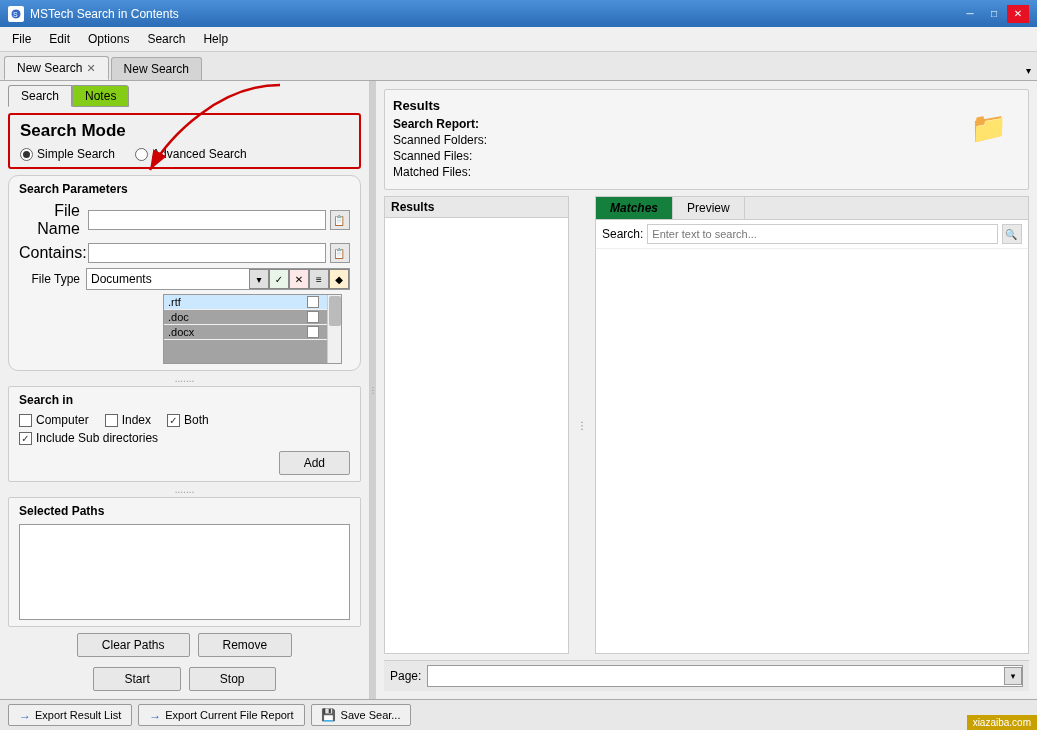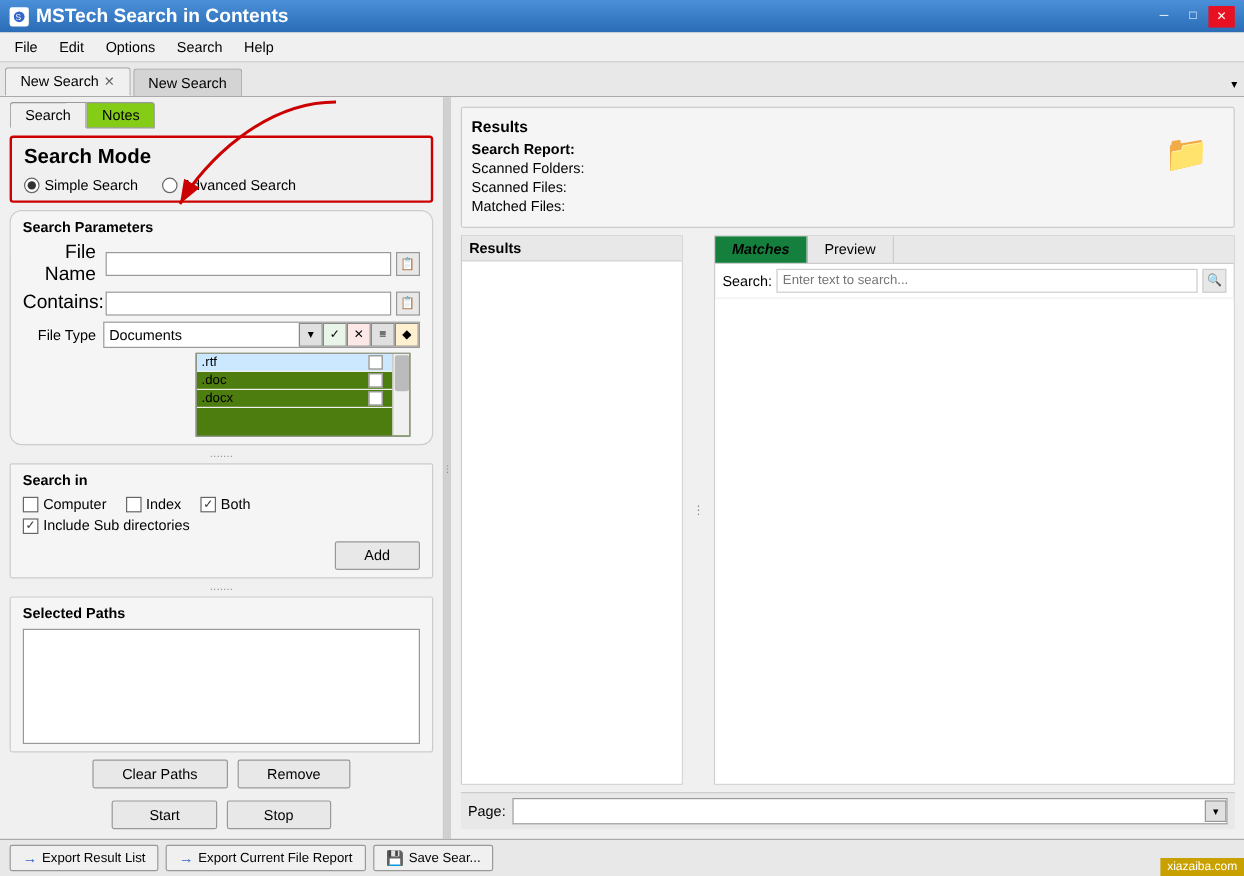--- a/index.html
+++ b/index.html
@@ -10,21 +10,21 @@
       background: linear-gradient(to bottom, #4a90d9, #2a6cb5);
       color: white;
       padding: 4px 8px;
       display: flex;
       align-items: center;
       justify-content: space-between;
       height: 28px;
     }
     .title-bar-left { display: flex; align-items: center; gap: 6px; }
     .title-bar-icon { width: 16px; height: 16px; background: #fff; border-radius: 2px; display: flex; align-items: center; justify-content: center; }
-    .title-bar-title { font-size: 16px; font-weight: bold; }
+    .title-bar-title { font-size: 12px; font-weight: normal; }
     .title-bar-controls { display: flex; gap: 2px; }
     .title-bar-btn {
       width: 22px; height: 18px; border: none; cursor: pointer;
       font-size: 10px; display: flex; align-items: center; justify-content: center;
       color: white; background: transparent;
     }
     .title-bar-btn.close { background: #e81123; }
 
     
     .menu-bar {
@@ -197,21 +197,21 @@
     }
     .filetype-ctrl-btn.green { background: #e8f5e8; }
     .filetype-ctrl-btn.red { background: #fde8e8; }
     .filetype-ctrl-btn.diamond { background: #fff0d0; }
 
     
     .file-list {
       margin-left: 75px;
       margin-right: 8px;
       border: 1px solid #999;
-      background: #4d7c0f;
+      background: #a3a3a3;
       height: 70px;
       overflow-y: auto;
       position: relative;
     }
     .file-list-scroll {
       position: absolute; right: 0; top: 0; bottom: 0; width: 14px;
       background: #f0f0f0; border-left: 1px solid #ccc;
     }
     .file-list-scroll-thumb {
       width: 12px; background: #bbb; margin: 1px; height: 30px; border-radius: 2px;

